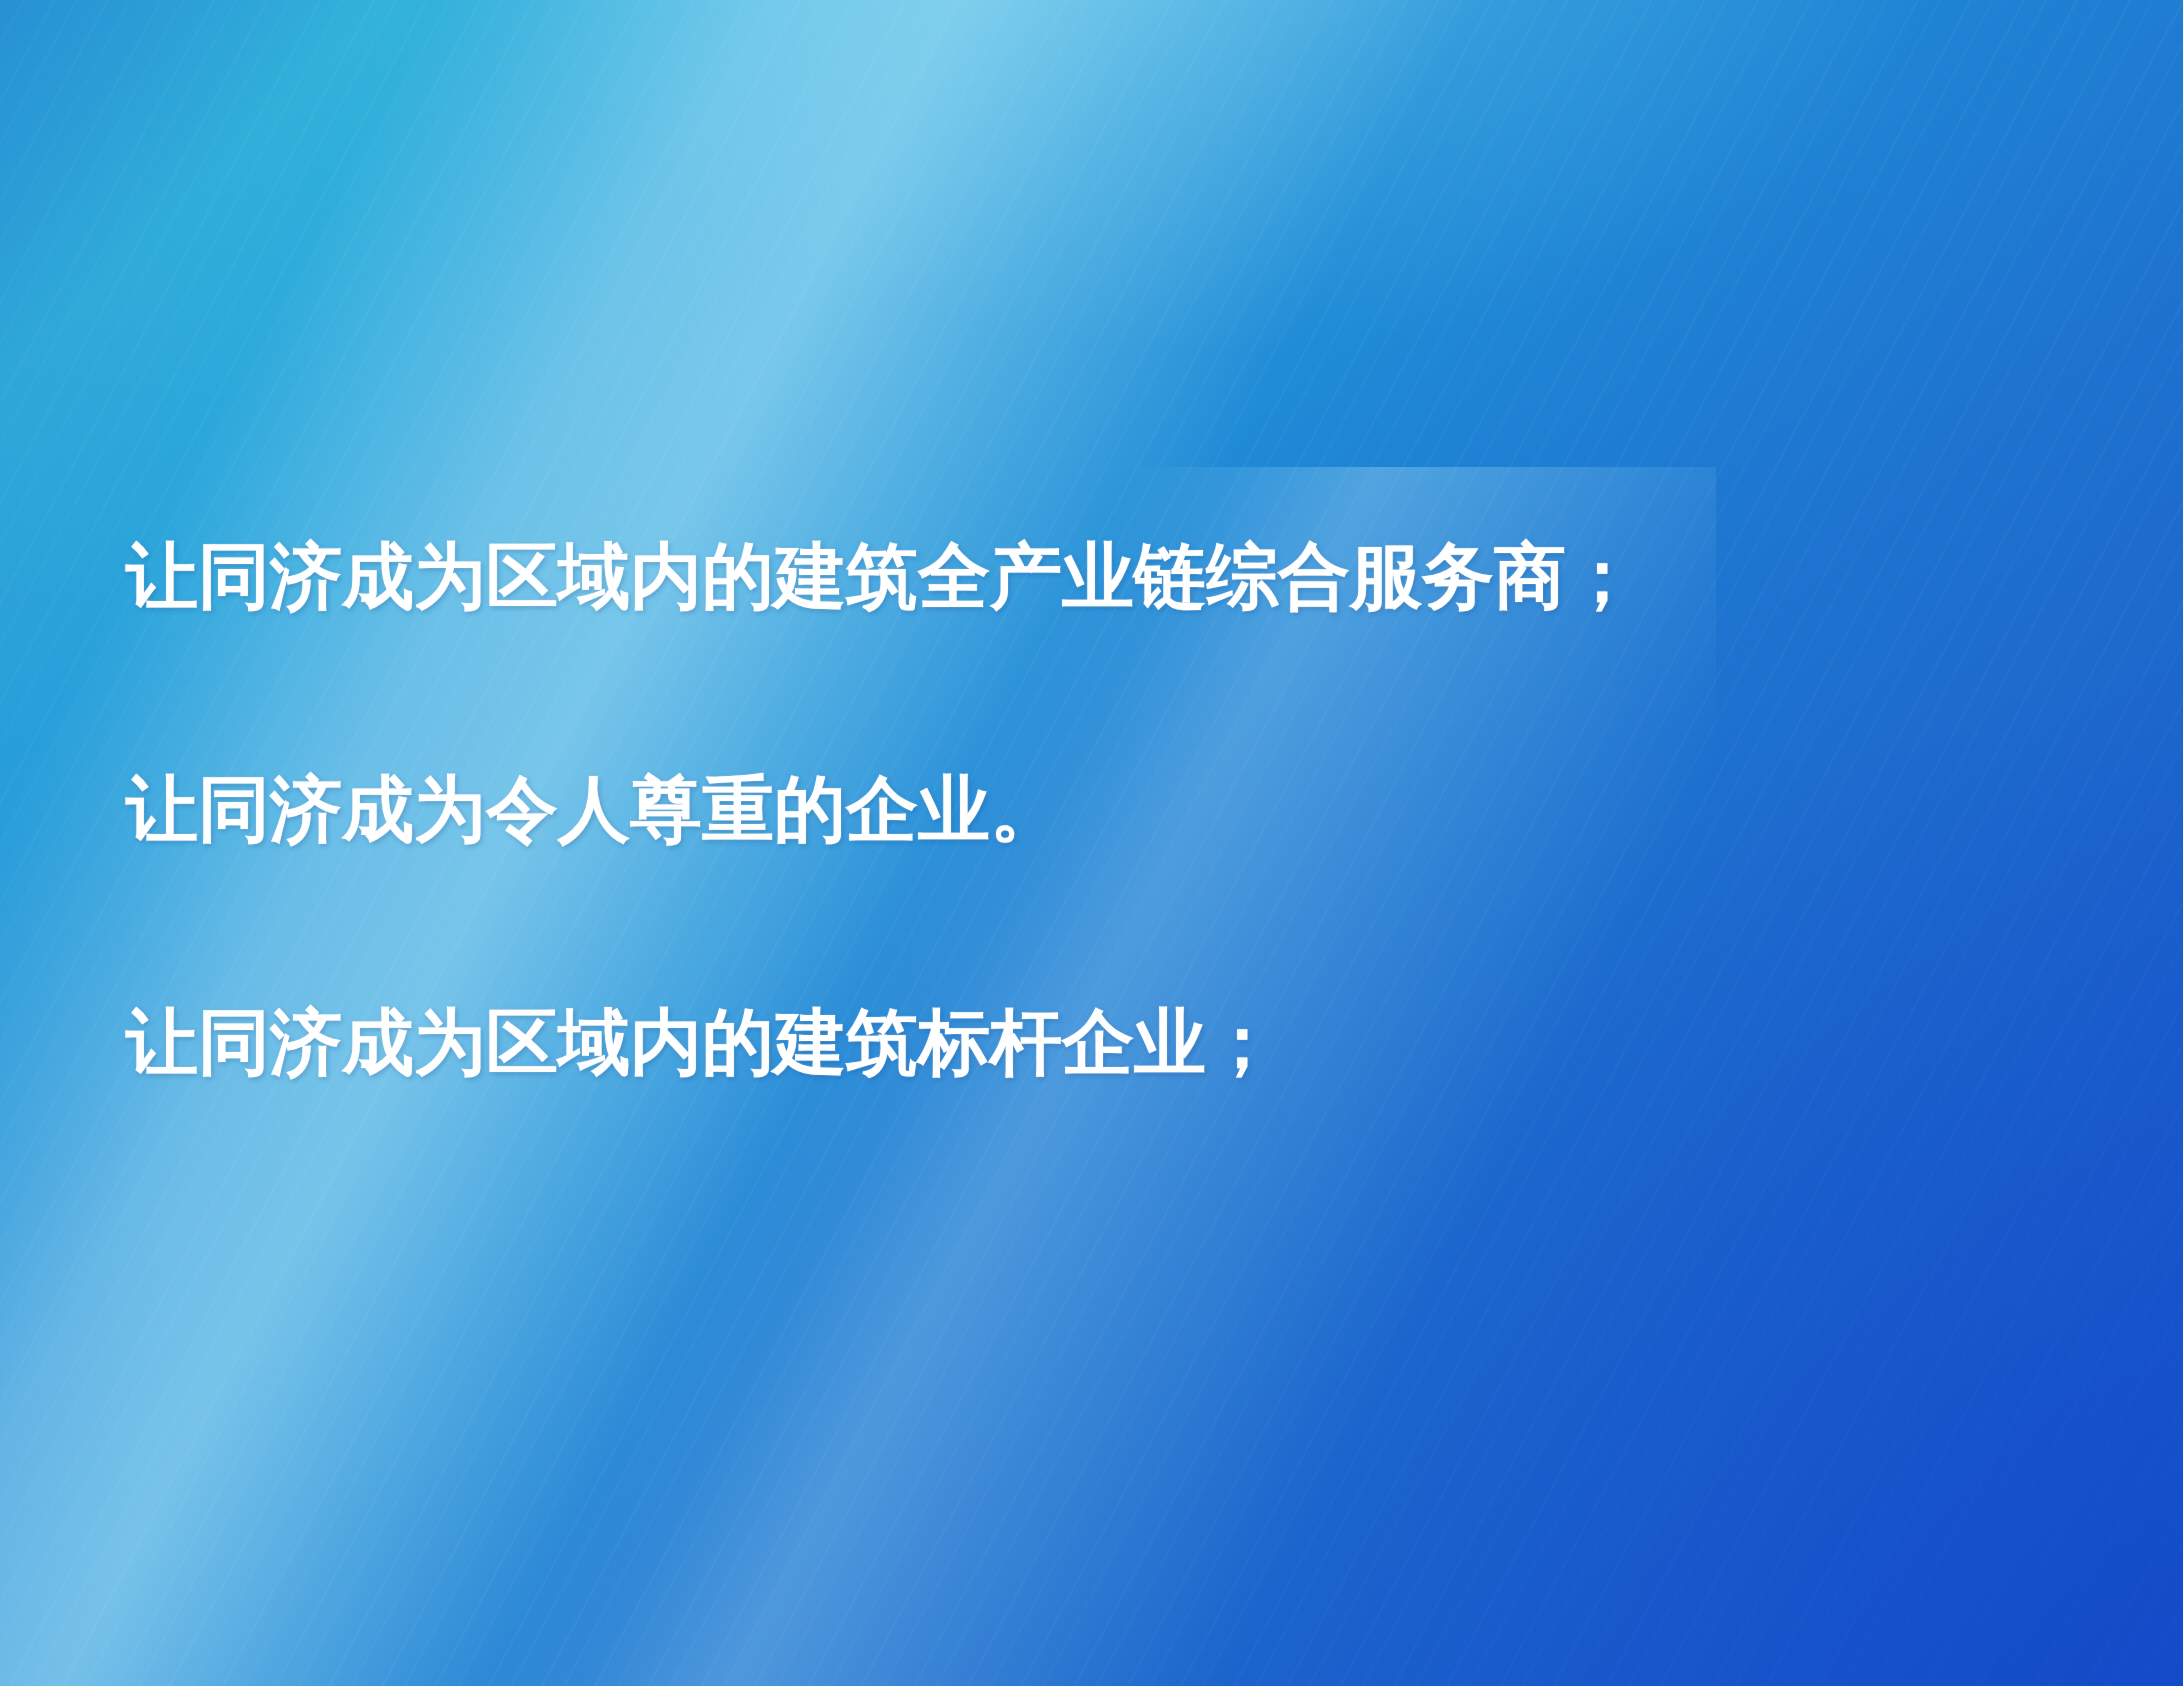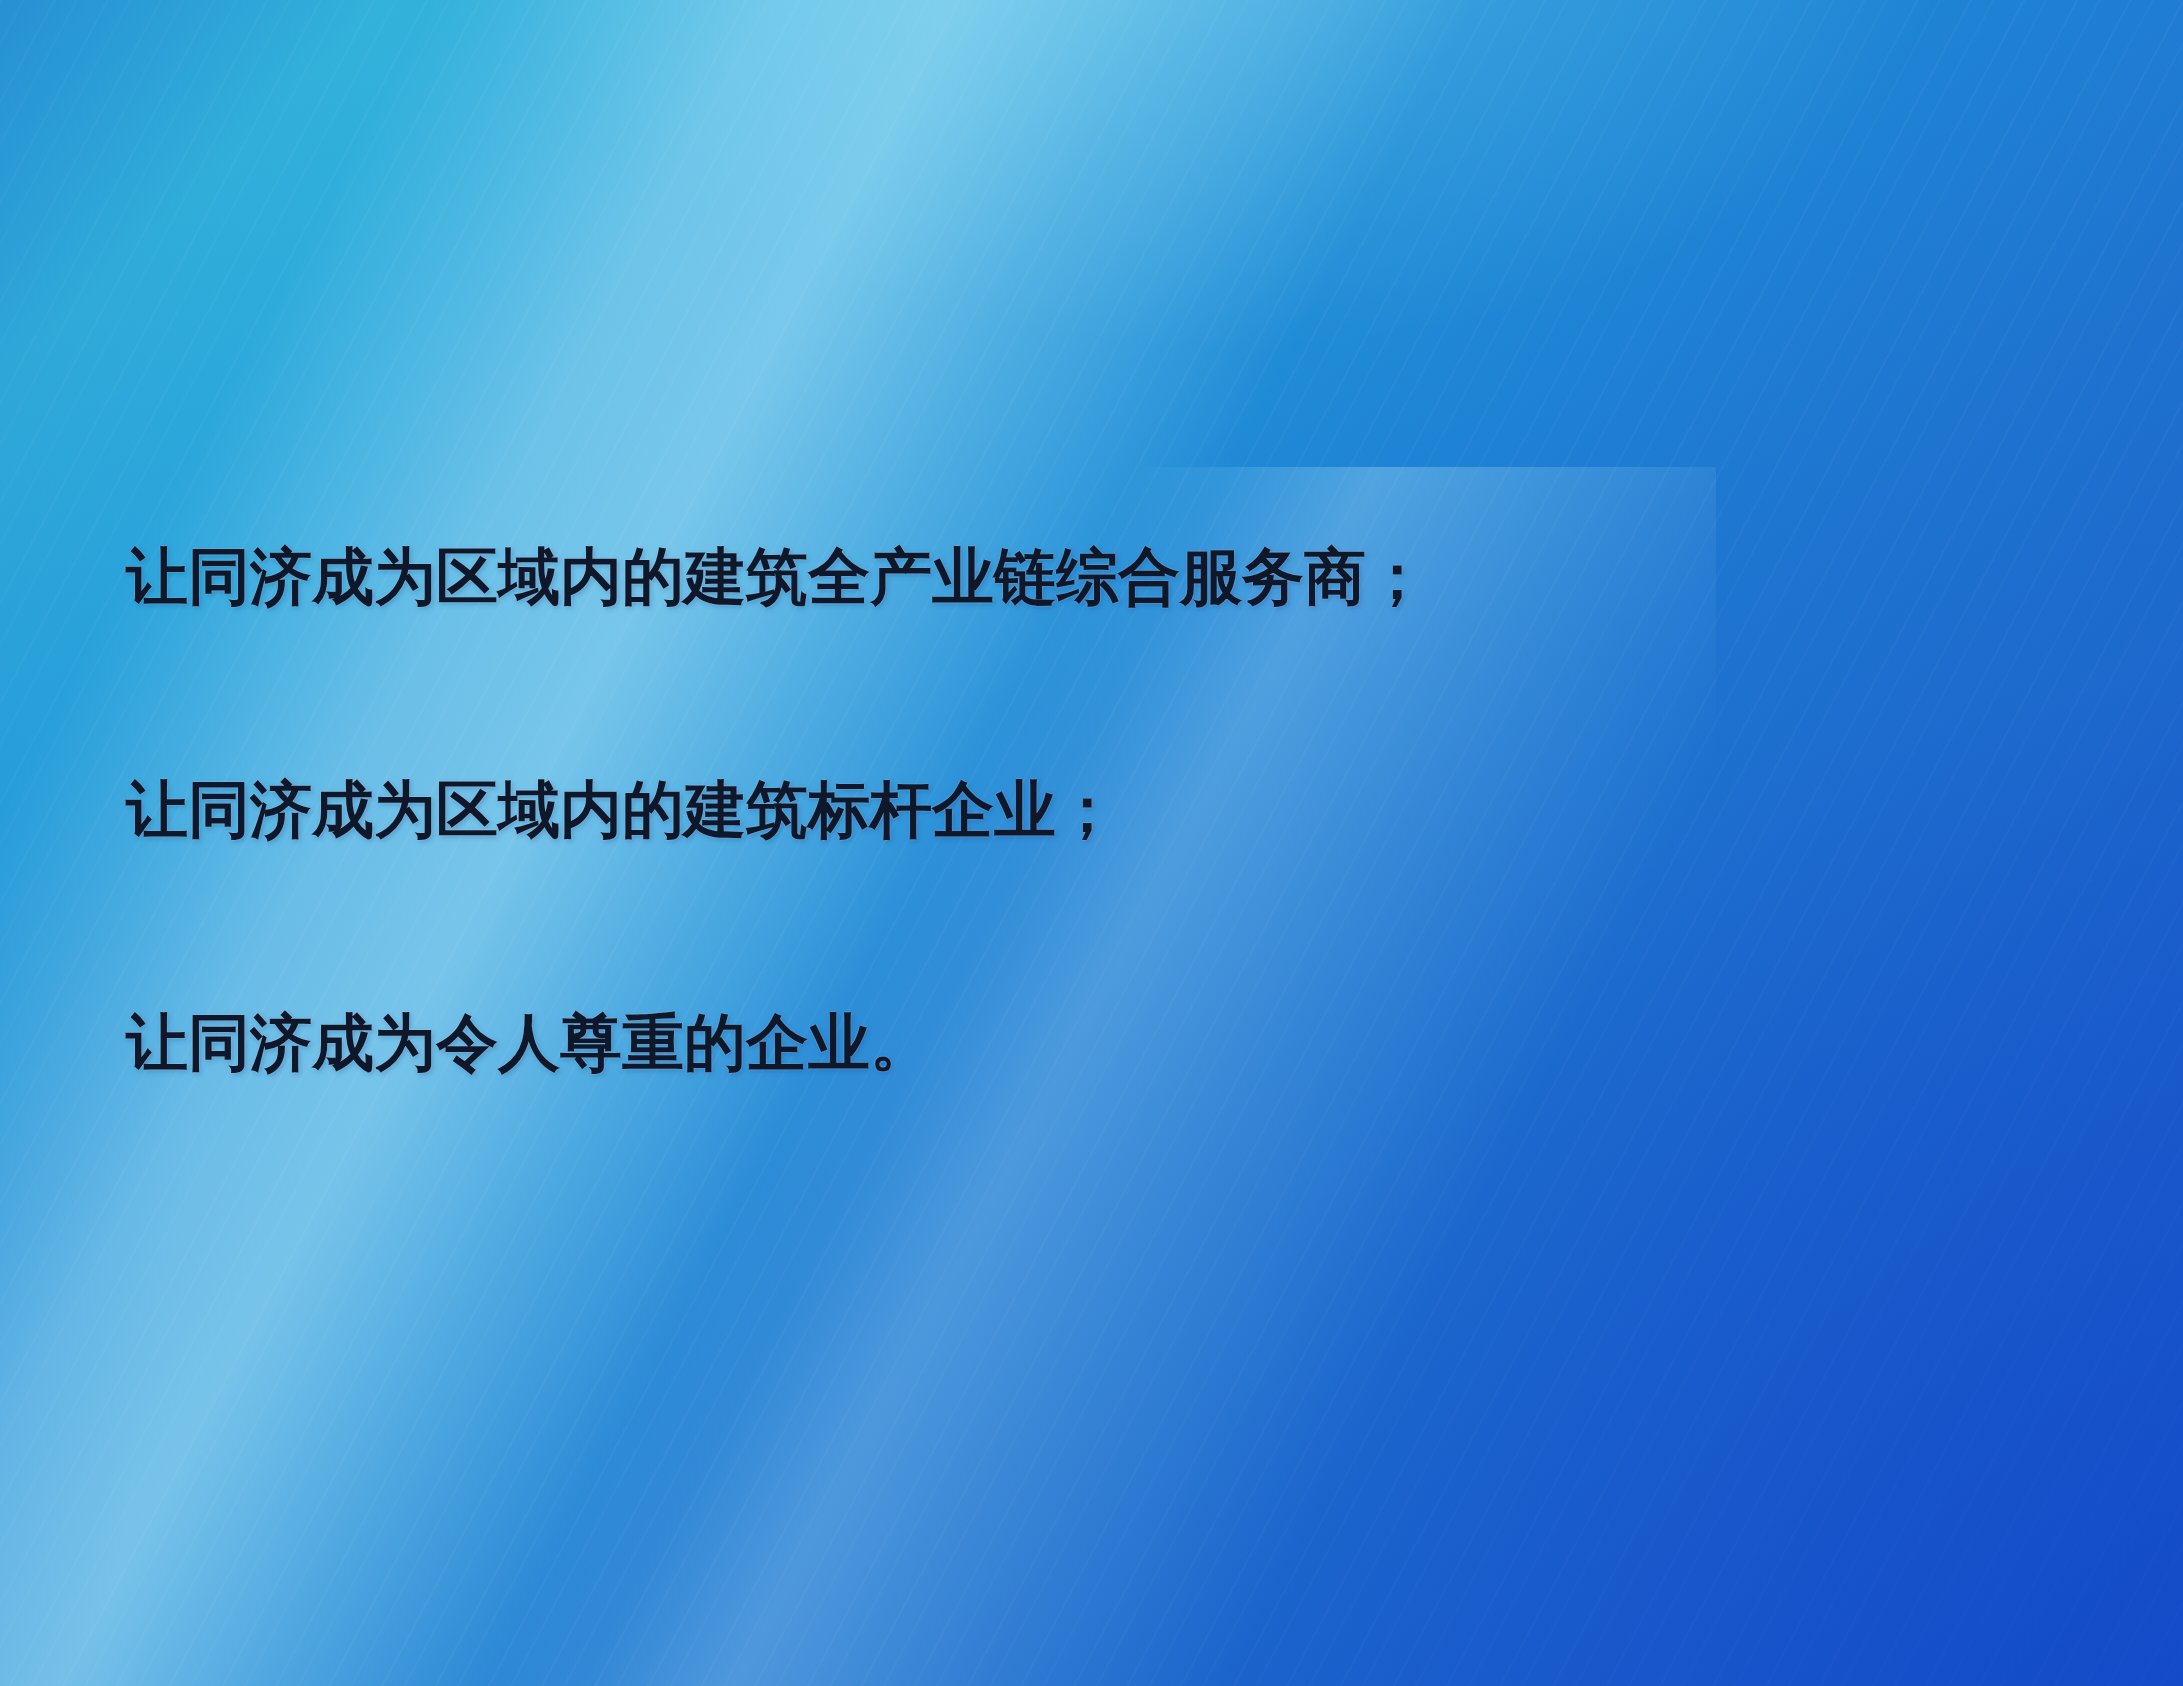--- a/index.html
+++ b/index.html
@@ -103,24 +103,24 @@
 
   
   .text-block {
     position: absolute;
     left: 126px;
     top: 461px;
     width: 1957px;
   }
 
   .line {
-    color: #0f172a;
+    color: #ffffff;
     font-family: "Liberation Serif", "DejaVu Serif", serif;
     font-weight: bold;
-    font-size: 62px;
+    font-size: 72px;
     line-height: 233px;
     letter-spacing: 0px;
     white-space: nowrap;
     text-shadow:
        0 0 1.5px rgba(255,255,255,0.55),
        1.5px 2.3px 5.3px rgba(10,60,130,0.28);
   }
 </style>
 </head>
 <body>
@@ -130,18 +130,18 @@
   <div class="bg-layer bg-base"></div>
   <div class="bg-layer bg-band-a"></div>
   <div class="bg-layer bg-band-b"></div>
   <div class="bg-layer bg-stripes"></div>
   <div class="bg-layer bg-upper-right"></div>
   <div class="bg-layer bg-deep"></div>
   <div class="bg-layer bg-left-shade"></div>
 
   <div class="text-block">
     <div class="line">让同济成为区域内的建筑全产业链综合服务商；</div>
+    <div class="line">让同济成为令人尊重的企业。</div>
     <div class="line">让同济成为区域内的建筑标杆企业；</div>
-    <div class="line">让同济成为令人尊重的企业。</div>
   </div>
 
 </div>
 
 
 </body></html>

